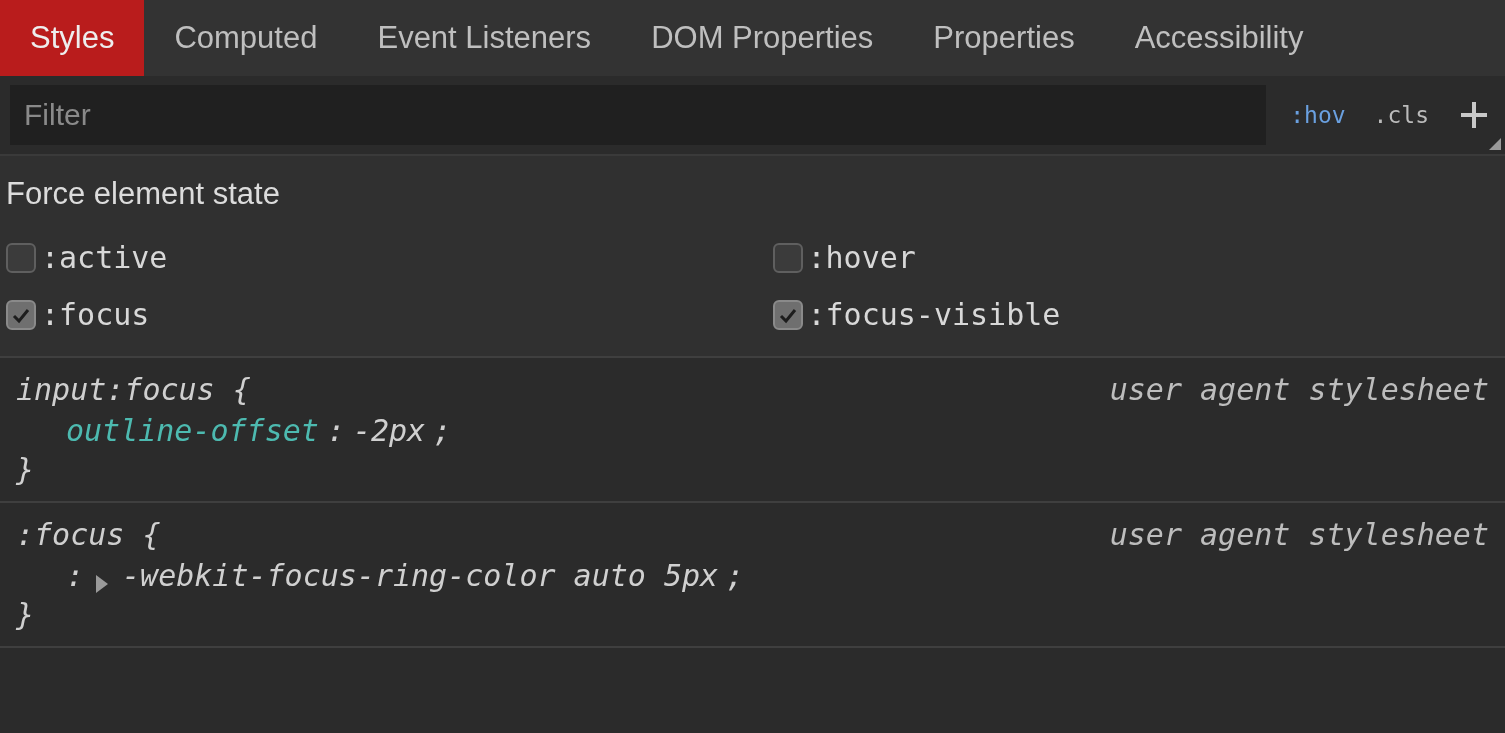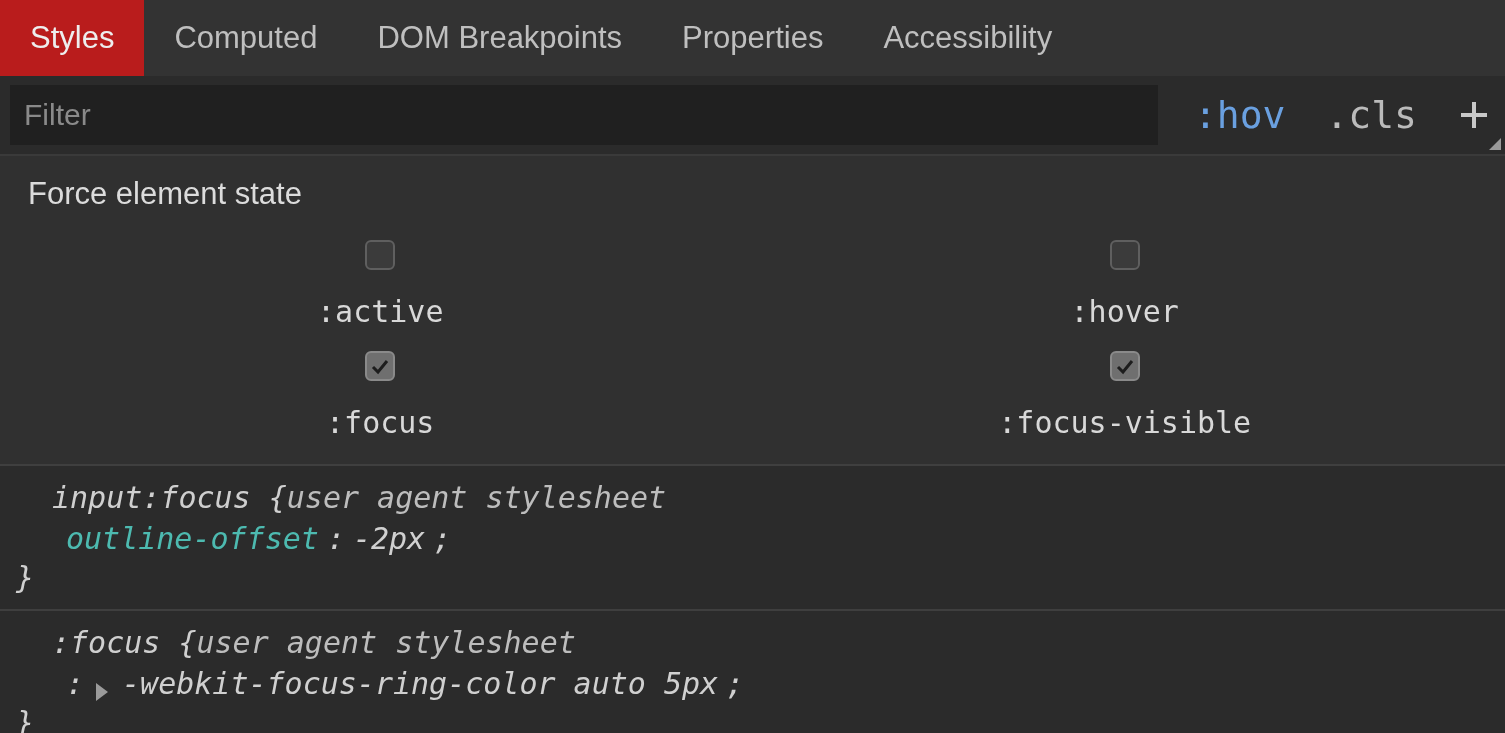--- a/index.html
+++ b/index.html
@@ -31,37 +31,37 @@
     background: #b91c1c;
     color: #eeeeee;
   }
   
   .toolbar {
     display: flex;
     align-items: center;
     height: 80px;
     padding: 12px 10px;
     background: #2b2b2b;
-    gap: 32px;
+    gap: 20px;
     border-bottom: 2px solid #3a3a3a;
   }
   .filter-input {
     flex: 1 1 auto;
     height: 60px;
     background: #202020;
     border: none;
     color: #ddd;
     font-size: 30px;
     padding: 0 14px;
     outline: none;
   }
   .filter-input::placeholder { color: #8a8a8a; }
   .toolbar-btn {
     font-family: "Consolas", "Menlo", monospace;
-    font-size: 38px;
+    font-size: 23px;
     color: #bbb;
     cursor: pointer;
     user-select: none;
     padding: 0 4px;
   }
   .toolbar-btn.active { color: #6aa0e0; }
   .add-wrap {
     position: relative;
     width: 42px;
     height: 42px;
@@ -75,41 +75,40 @@
     position: absolute;
     right: -6px;
     bottom: -14px;
     width: 0; height: 0;
     border-left: 12px solid transparent;
     border-bottom: 12px solid #9a9a9a;
   }
   
   .force-panel {
     background: #303030;
-    padding: 20px 28px 24px;
+    padding: 20px 6px 24px;
     border-bottom: 2px solid #3f3f3f;
   }
   .force-title {
     font-size: 31px;
     color: #dcdcdc;
     margin-bottom: 28px;
   }
   .state-grid {
     display: grid;
     grid-template-columns: 1fr 1fr;
     row-gap: 22px;
     column-gap: 40px;
   }
   .state-item {
     display: flex;
     align-items: center;
-    gap: 24px;
+    gap: 5px;
     cursor: pointer;
     user-select: none;
-    flex-direction: column;
   }
   .chk {
     width: 30px;
     height: 30px;
     border-radius: 6px;
     background: #3b3b3b;
     border: 2px solid #5f5f5f;
     display: flex;
     align-items: center;
     justify-content: center;
@@ -131,23 +130,22 @@
     font-size: 30px;
     color: #d0d0d0;
     padding: 14px 16px 14px 16px;
     border-bottom: 2px solid #3f3f3f;
     background: #2b2b2b;
     position: relative;
     font-style: italic;
   }
   .rule-head {
     display: flex;
-    justify-content: flex-start;
+    justify-content: space-between;
     align-items: baseline;
-    margin-left: 36px;
   }
   .selector { color: #cfcfcf; }
   .source {
     color: #bdbdbd;
     font-style: italic;
   }
   .decl {
     padding-left: 50px;
     margin-top: 6px;
     display: flex;
@@ -167,21 +165,22 @@
     vertical-align: middle;
   }
   .close-brace { margin-top: 4px; }
 </style>
 </head>
 <body>
 
 <div class="tabs">
   <div class="tab active">Styles</div>
   <div class="tab">Computed</div>
-  <div class="tab">DOM Breakpoints</div>
+  <div class="tab">Event Listeners</div>
+  <div class="tab">DOM Properties</div>
   <div class="tab">Properties</div>
   <div class="tab">Accessibility</div>
 </div>
 
 <div class="toolbar">
   <input class="filter-input" type="text" placeholder="Filter" style="">
   <span class="toolbar-btn active">:hov</span>
   <span class="toolbar-btn">.cls</span>
   <span class="add-wrap">
     <span>

